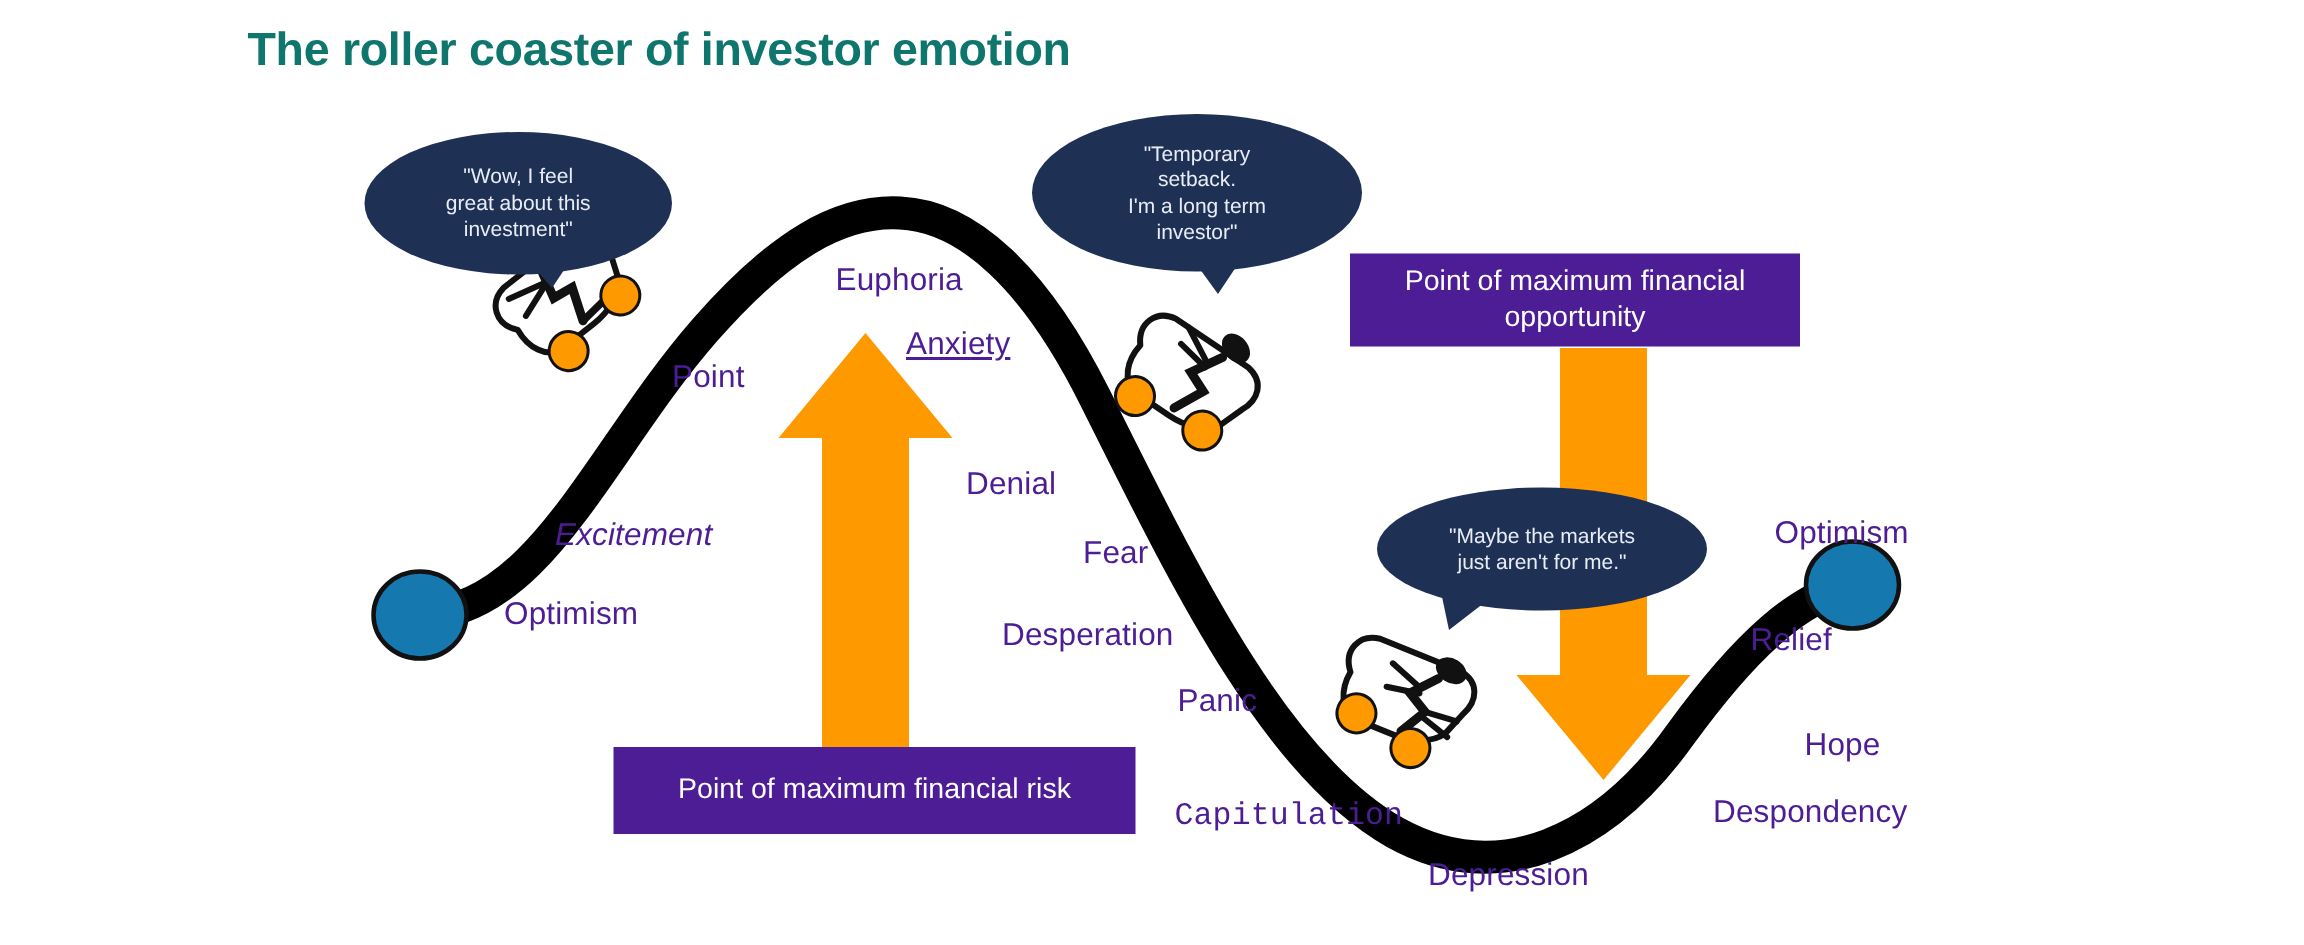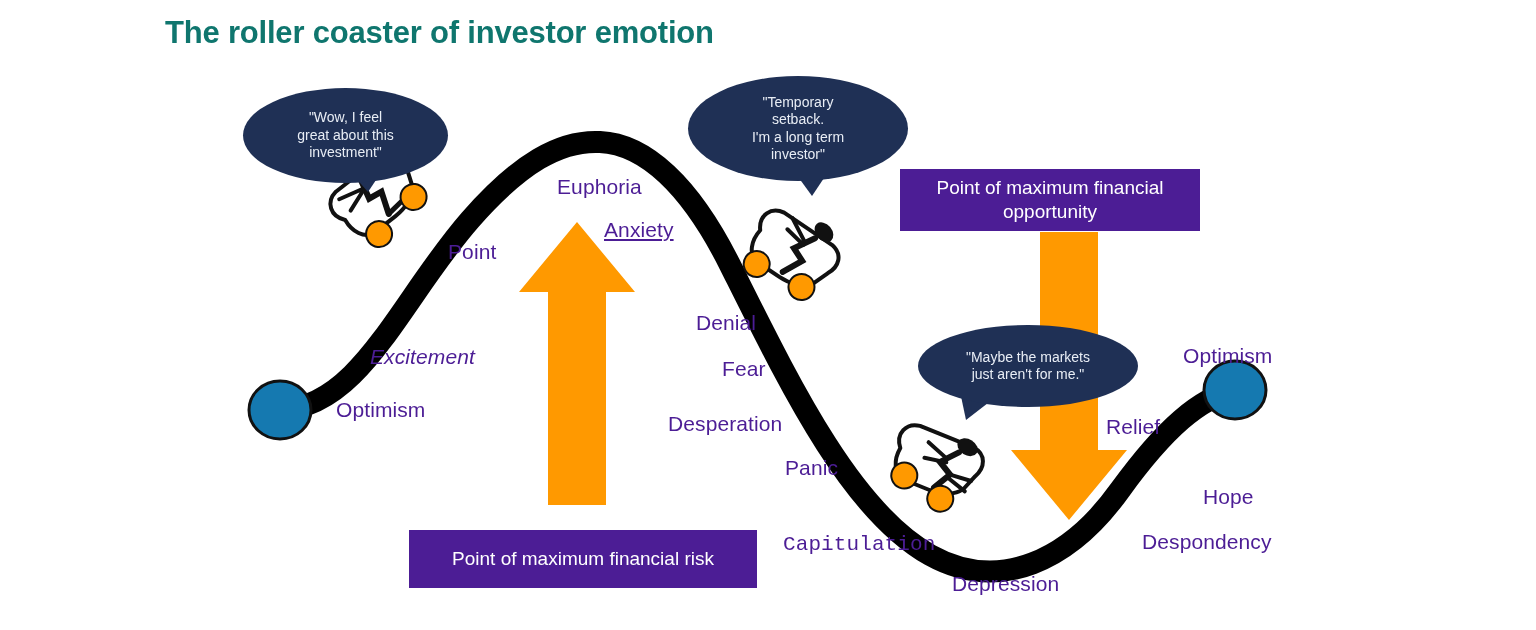--- a/index.html
+++ b/index.html
@@ -144,21 +144,21 @@
                C 74 54, 60 58, 48 58 L 20 58 C 10 56, 4 44, 6 30 Z" fill="#ffffff" stroke="#111111" stroke-width="4" stroke-linejoin="round"></path>
       <ellipse cx="68" cy="4" rx="11" ry="8" fill="#111111" transform="rotate(10 68 4)"></ellipse>
       <path d="M 62 12 L 48 28 L 62 36 L 52 54" fill="none" stroke="#111111" stroke-width="6" stroke-linecap="round"></path>
       <path d="M 52 22 L 30 14 M 54 26 L 32 30" fill="none" stroke="#111111" stroke-width="4" stroke-linecap="round"></path>
       <path d="M 62 36 L 84 34 M 62 40 L 82 46" fill="none" stroke="#111111" stroke-width="4" stroke-linecap="round"></path>
       <circle cx="20" cy="54" r="13" fill="#ff9900" stroke="#111111" stroke-width="2"></circle>
       <circle cx="62" cy="62" r="13" fill="#ff9900" stroke="#111111" stroke-width="2"></circle>
     </g>
   </svg>
 
-  <div class="callout-box" style="left:409px; top:498px; width:348px; height:58px;margin-top:32px;">
+  <div class="callout-box" style="left:409px; top:498px; width:348px; height:58px;">
     <span>Point of maximum financial risk</span>
   </div>
 
   <div class="callout-box" style="left:900px; top:169px; width:300px; height:62px;">
     <span>Point of maximum financial opportunity</span>
   </div>
 
   <svg class="layer" viewBox="0 0 1536 630" xmlns="http://www.w3.org/2000/svg">
     <path d="M 340 160 L 396 150 L 368 192 Z" fill="#1f3055"></path>
     <path d="M 836 160 L 780 152 L 812 196 Z" fill="#1f3055"></path>
@@ -181,24 +181,24 @@
   <div class="bubble" style="left:918px; top:325px; width:220px; height:82px;">
     <span class="btext">"Maybe the markets
 just aren't for me."</span>
   </div>
 
   <div class="emotion" style="left:336px; top:398px;">Optimism</div>
   <div class="emotion" style="left:370px; top:345px;font-style:italic;">Excitement</div>
   <div class="emotion" style="left:448px; top:240px;">Point</div>
   <div class="emotion" style="left:557px; top:175px;">Euphoria</div>
   <div class="emotion" style="left:604px; top:218px;text-decoration:underline;">Anxiety</div>
-  <div class="emotion" style="left:696px; top:311px;">Denial</div>
+  <div class="emotion" style="left:644px; top:311px;">Denial</div>
   <div class="emotion" style="left:722px; top:357px;">Fear</div>
   <div class="emotion" style="left:668px; top:412px;">Desperation</div>
   <div class="emotion" style="left:769px; top:456px;margin-left:16px;">Panic</div>
   <div class="emotion" style="left:783px; top:533px;font-family:Liberation Mono, monospace;">Capitulation</div>
   <div class="emotion" style="left:952px; top:572px;">Depression</div>
-  <div class="emotion" style="left:1106px; top:415px;">Relief</div>
+  <div class="emotion" style="left:1167px; top:415px;">Relief</div>
   <div class="emotion" style="left:1203px; top:485px;">Hope</div>
   <div class="emotion" style="left:1142px; top:530px;">Despondency</div>
   <div class="emotion" style="left:1183px; top:344px;">Optimism</div>
 
 </div>
 
 </body></html>

